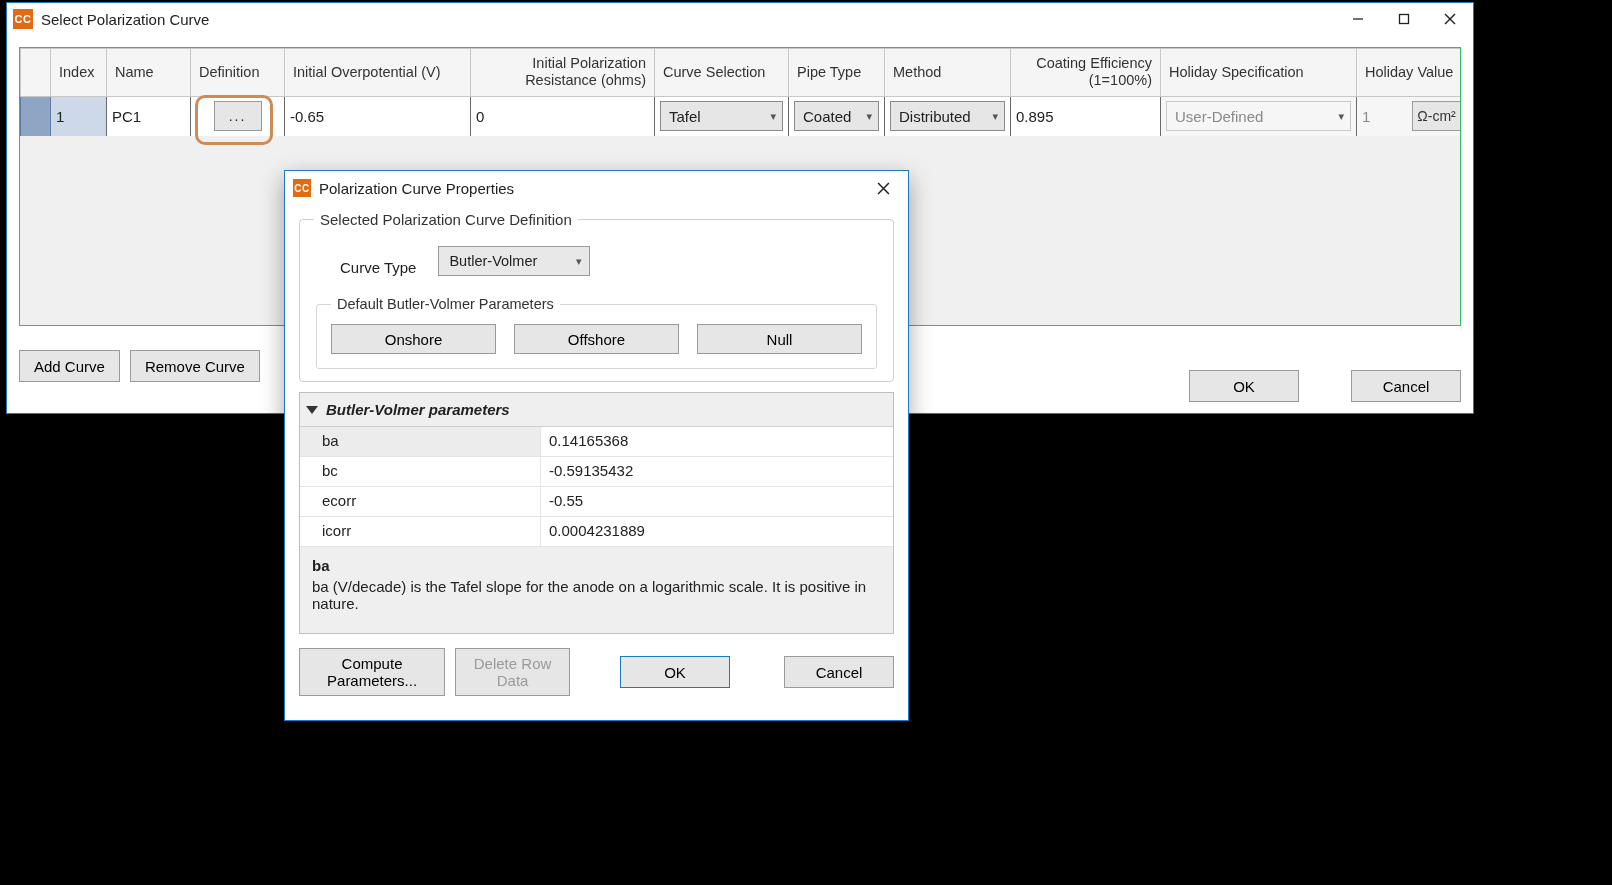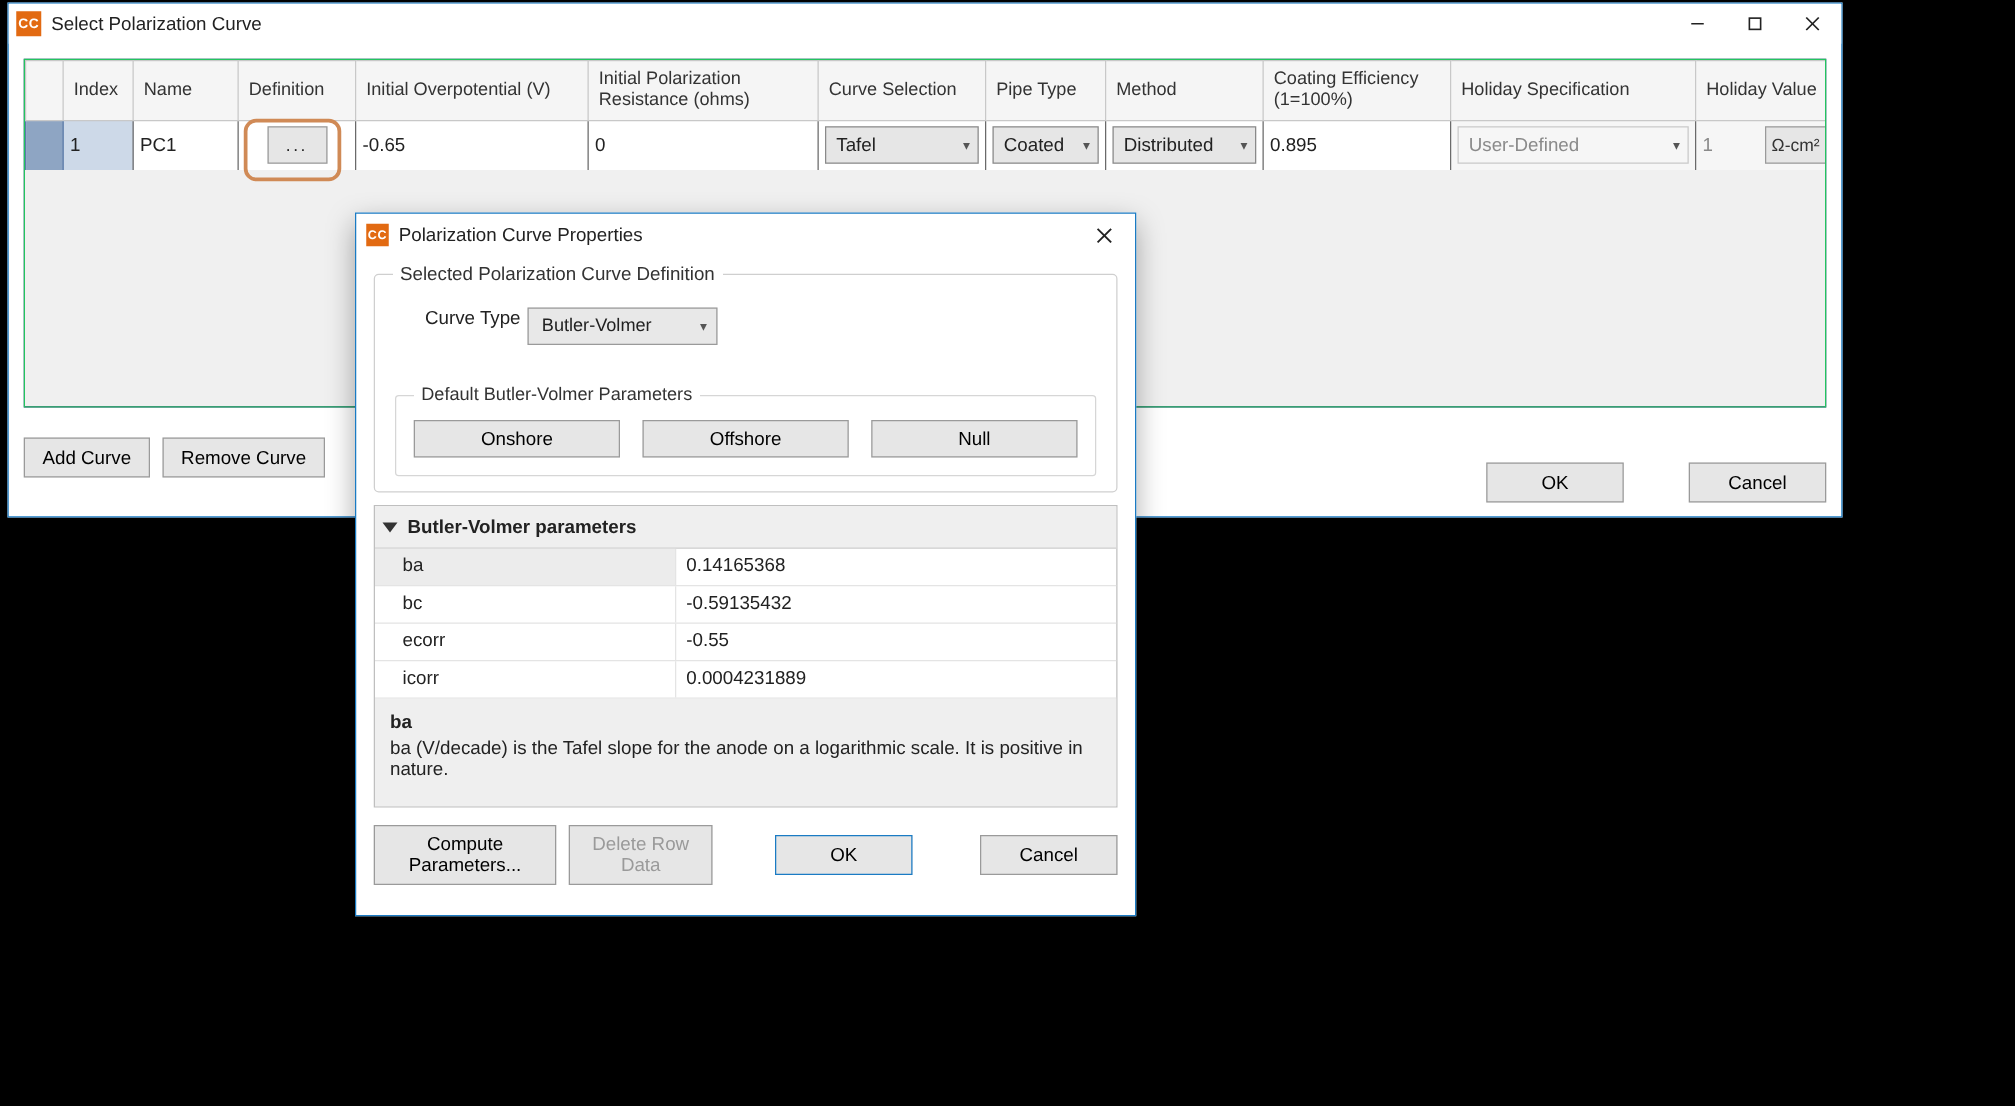--- a/index.html
+++ b/index.html
@@ -69,21 +69,21 @@
     font-weight: normal;
     font-size: 14.5px;
     padding: 6px 8px;
     text-align: left;
     height: 46px;
     vertical-align: middle;
     color: #333;
     white-space: normal;
     line-height: 1.2;
   }
-  .grid-table th.center { text-align: left; }
+  .grid-table th.center { text-align: right; }
   .grid-table td {
     border: 1px solid #6a6a6a;
     padding: 2px 5px;
     height: 40px;
     vertical-align: middle;
     font-size: 15px;
   }
   .rowhdr-col { width: 30px; background:#f5f5f5; border:1px solid #c8c8c8 !important;}
   .rowhdr-sel {
     width: 30px; background: #8ea5c3;
@@ -174,22 +174,22 @@
   fieldset.group {
     border: 1px solid #cfcfcf;
     border-radius: 4px;
     padding: 14px 14px 12px 14px;
     margin: 0 0 10px 0;
   }
   fieldset.group > legend {
     font-size: 15px; color:#333; padding: 0 6px;
   }
   .curve-row {
-    display:flex; align-items:flex-start; gap: 6px;
-    margin: 4px 0 32px 26px;
+    display:flex; align-items:flex-end; gap: 22px;
+    margin: 4px 0 20px 26px;
   }
   .curve-row label { font-size: 15px; }
   .dropdown {
     height: 30px; min-width: 152px;
     background:#e8e8e8; border:1px solid #9a9a9a;
     display:flex; align-items:center; justify-content:space-between;
     padding: 0 8px 0 10px;
     font-size: 14.5px;
     cursor: pointer;
   }
@@ -209,21 +209,21 @@
   .prop-grid {
     border: 1px solid #bfbfbf;
     background:#fff;
   }
   .prop-header {
     height: 34px;
     background:#efefef;
     border-bottom:1px solid #cfcfcf;
     display:flex; align-items:center;
     gap: 8px; padding: 0 8px 0 6px;
-    font-size: 15px; font-weight: bold;
+    font-size: 15px; font-weight: bold; font-style: italic;
   }
   .disclosure {
     width:0; height:0;
     border-left:6px solid transparent;
     border-right:6px solid transparent;
     border-top:8px solid #333;
     margin-top:1px;
   }
   .prop-row {
     display:flex; align-items:stretch;

